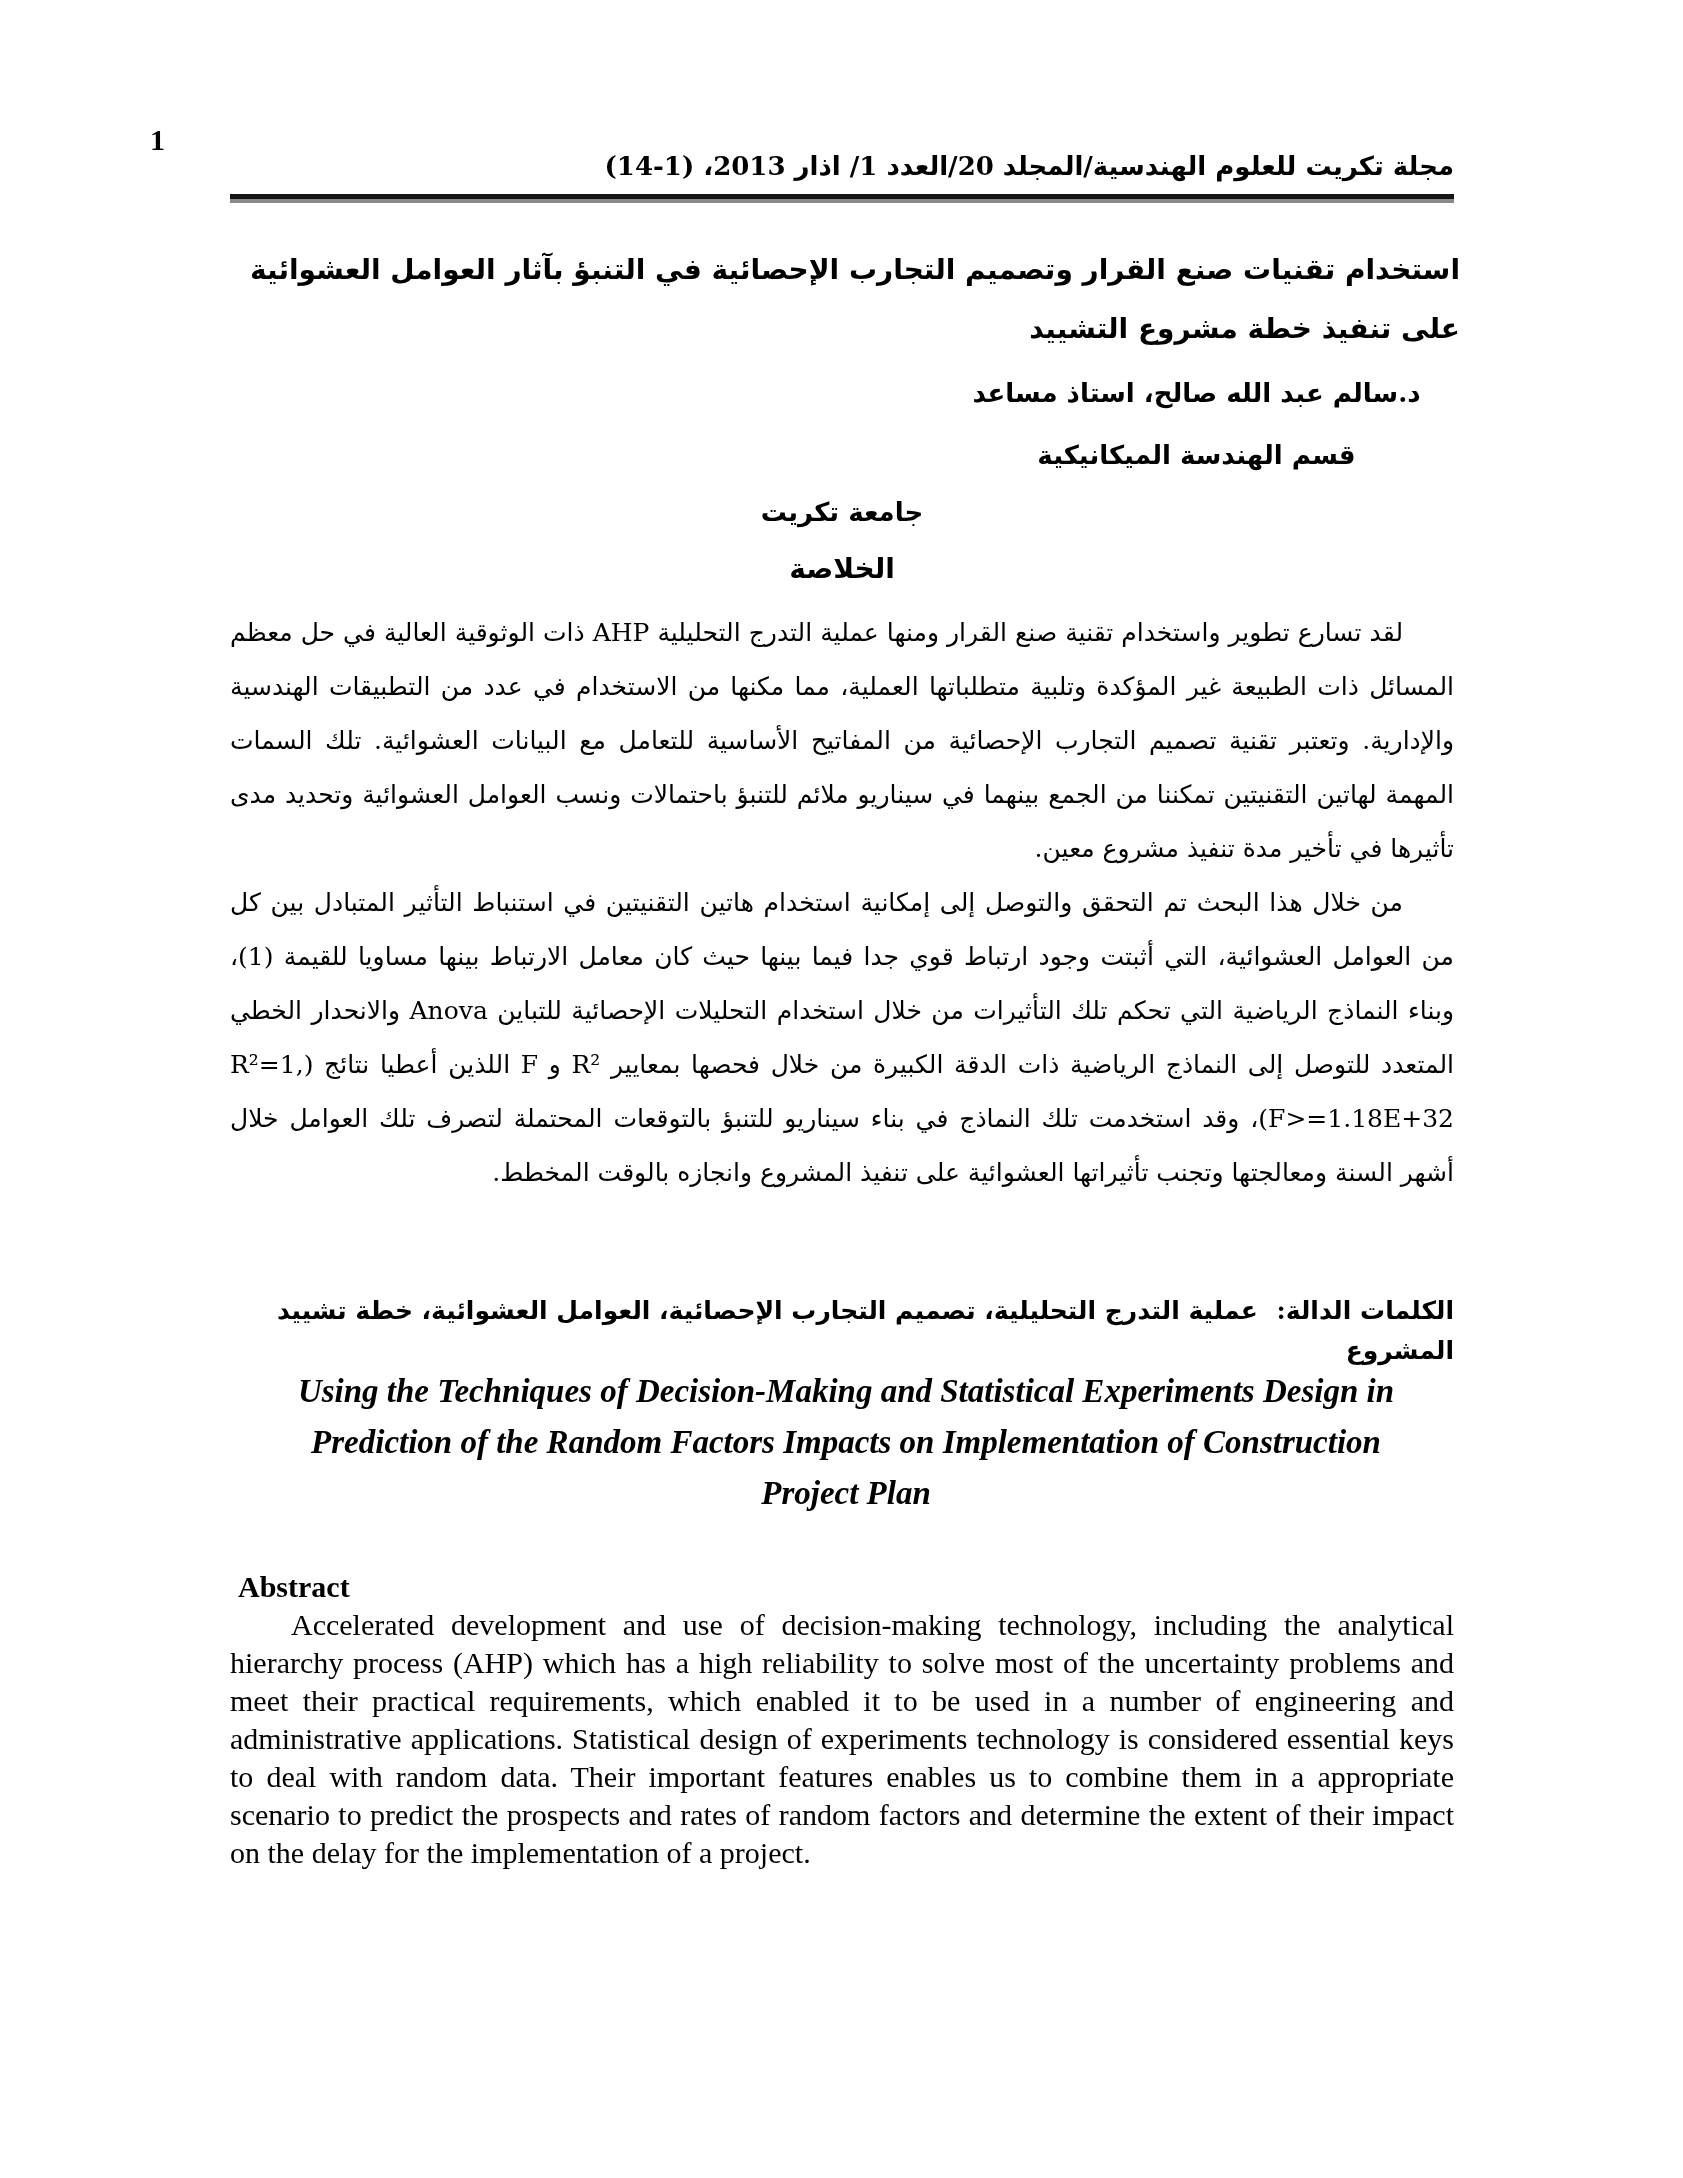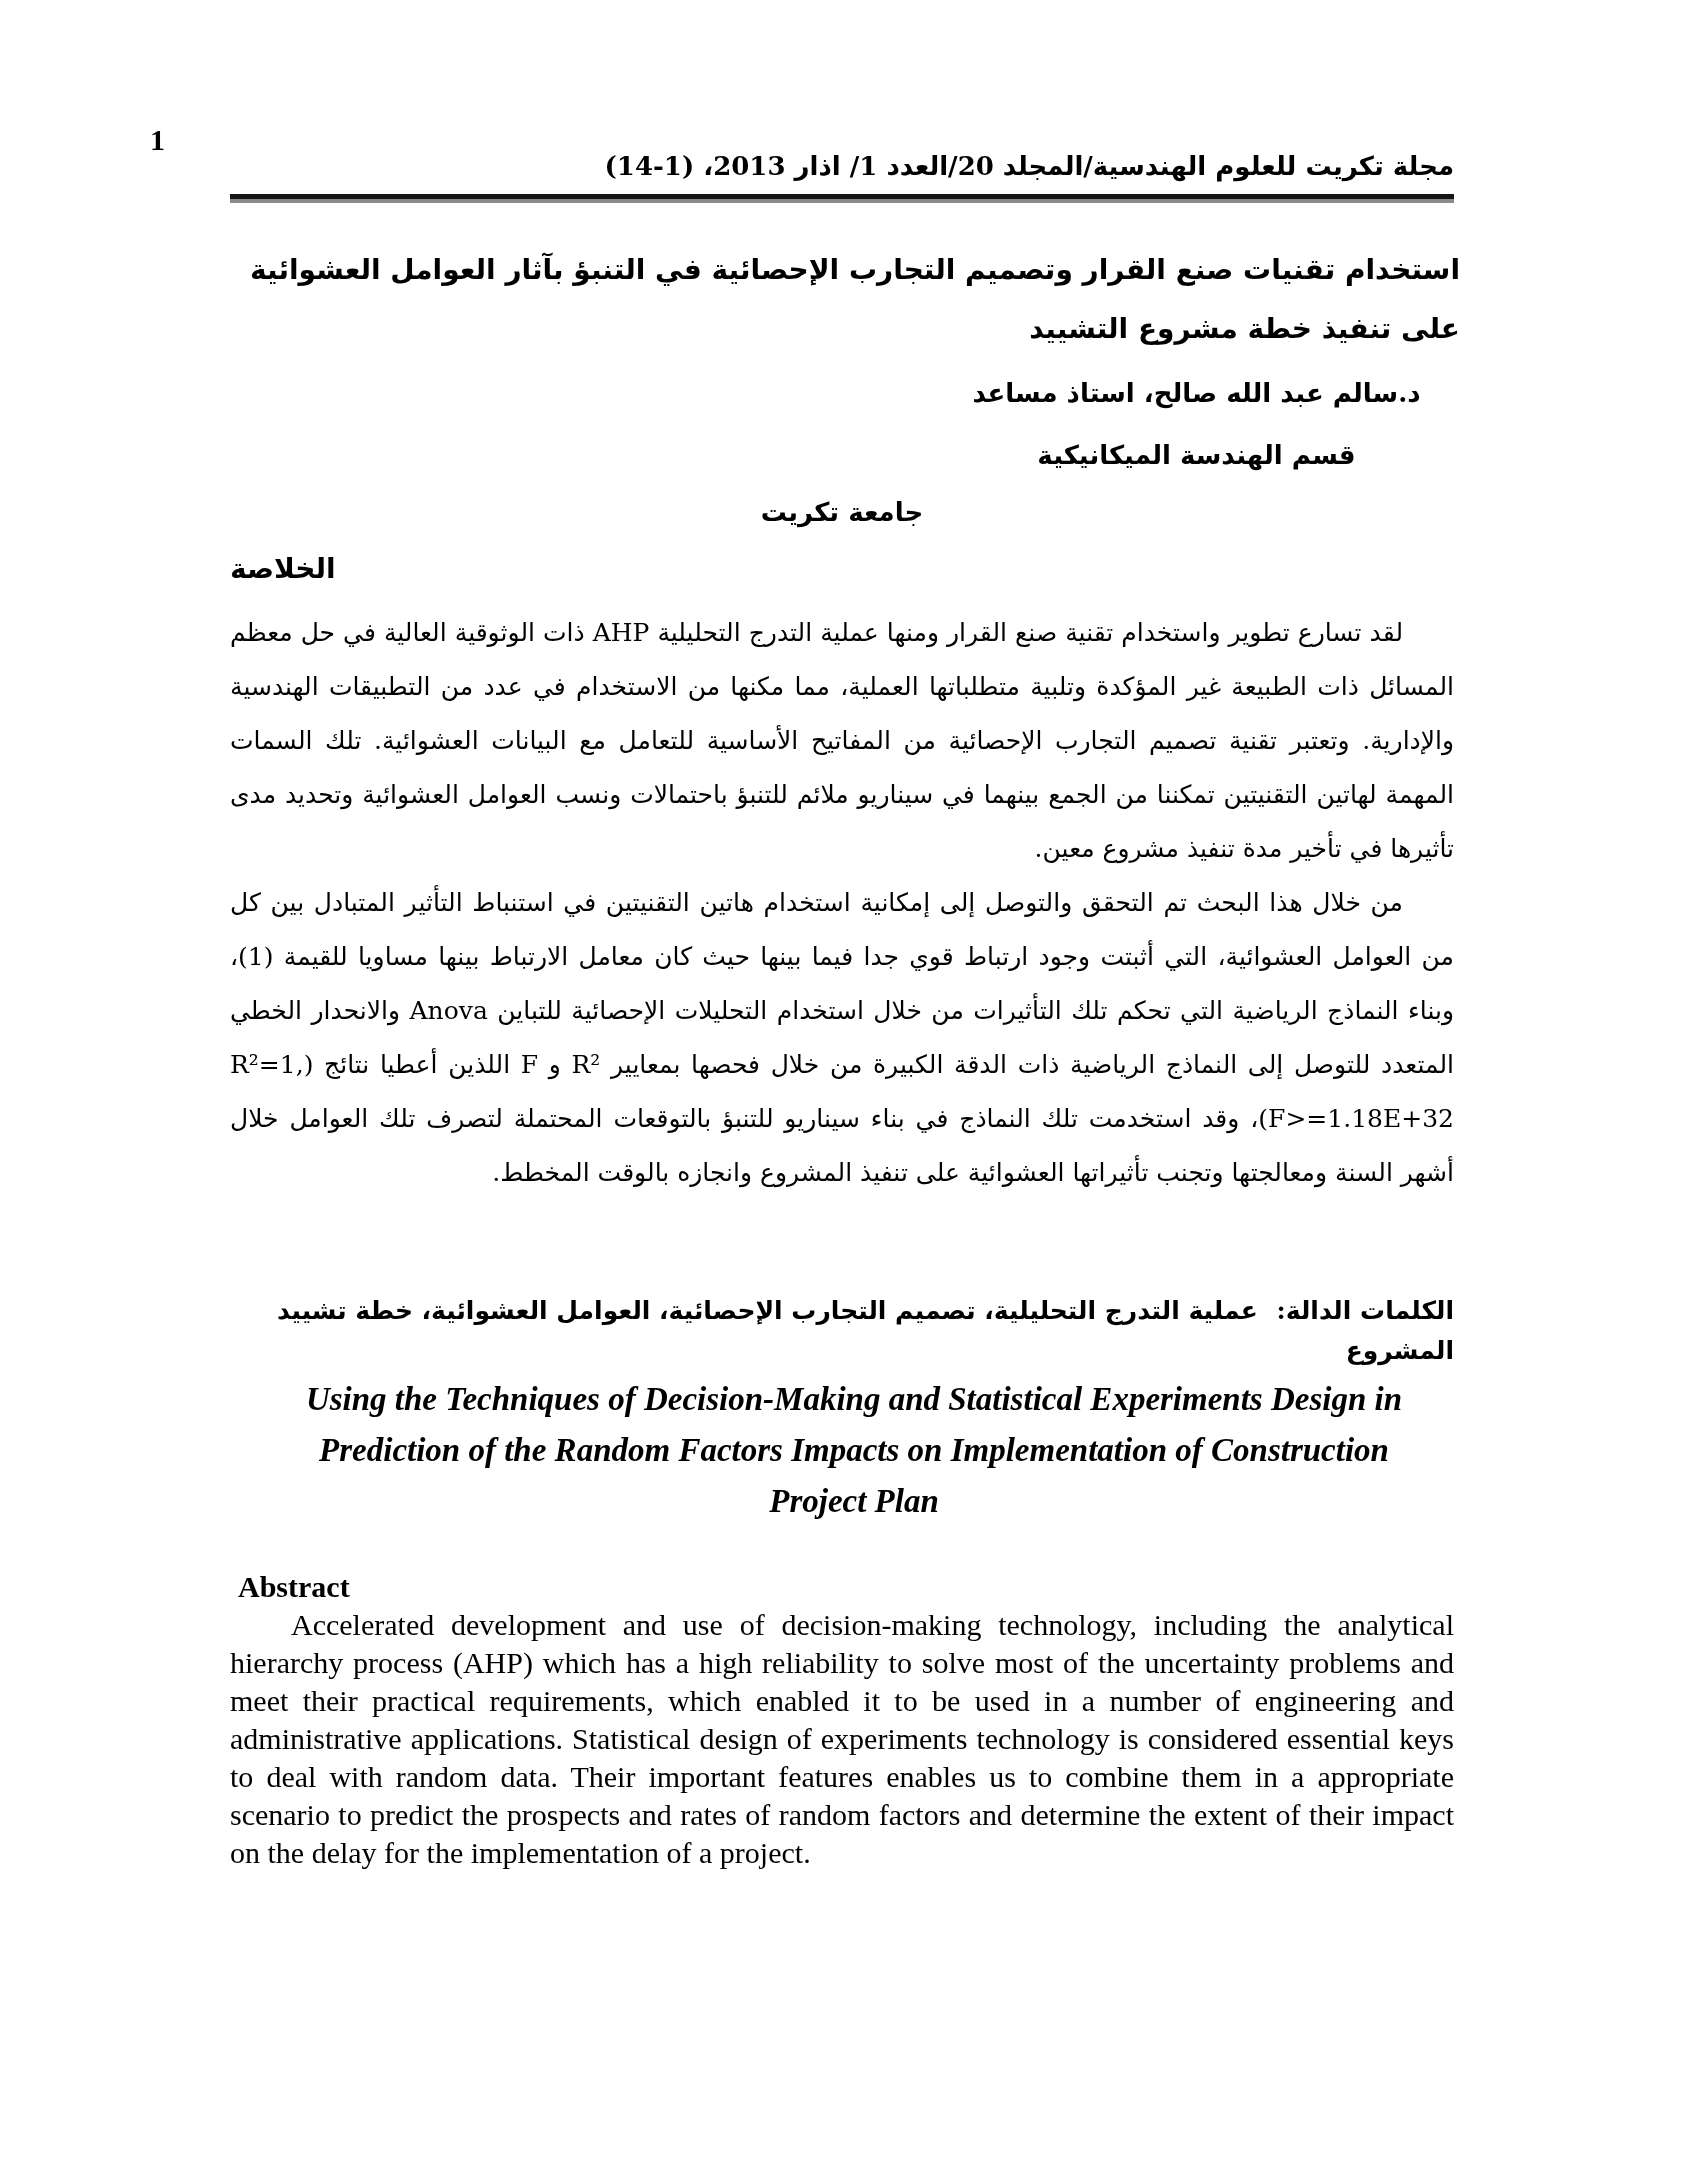--- a/index.html
+++ b/index.html
@@ -74,21 +74,21 @@
     text-align: center;
     direction: rtl;
     font-weight: bold;
     font-size: 26px;
   }
   .ar-abs-heading {
     position: absolute;
     top: 552px;
     width: 100%;
     direction: rtl;
-    text-align: left;
+    text-align: center;
     font-weight: bold;
     font-size: 28px;
     margin: 0;
   }
   .ar-para {
     direction: rtl;
     text-align: justify;
     font-size: 25px;
     line-height: 54px;
     text-indent: 51px;
@@ -115,21 +115,21 @@
     position: absolute;
     top: 1362px;
     left: 28px;
     width: 1168px;
     text-align: center;
     font-family: "Liberation Serif", serif;
     font-weight: bold;
     font-style: italic;
     font-size: 33px;
     line-height: 51px;
-    margin: 12px;
+    margin: 4px;
   }
   .en-abs-heading {
     position: absolute;
     top: 1562px;
     width: 100%;
     font-family: "Liberation Serif", serif;
     font-weight: bold;
     font-size: 30px;
     margin: 8px;
   }

